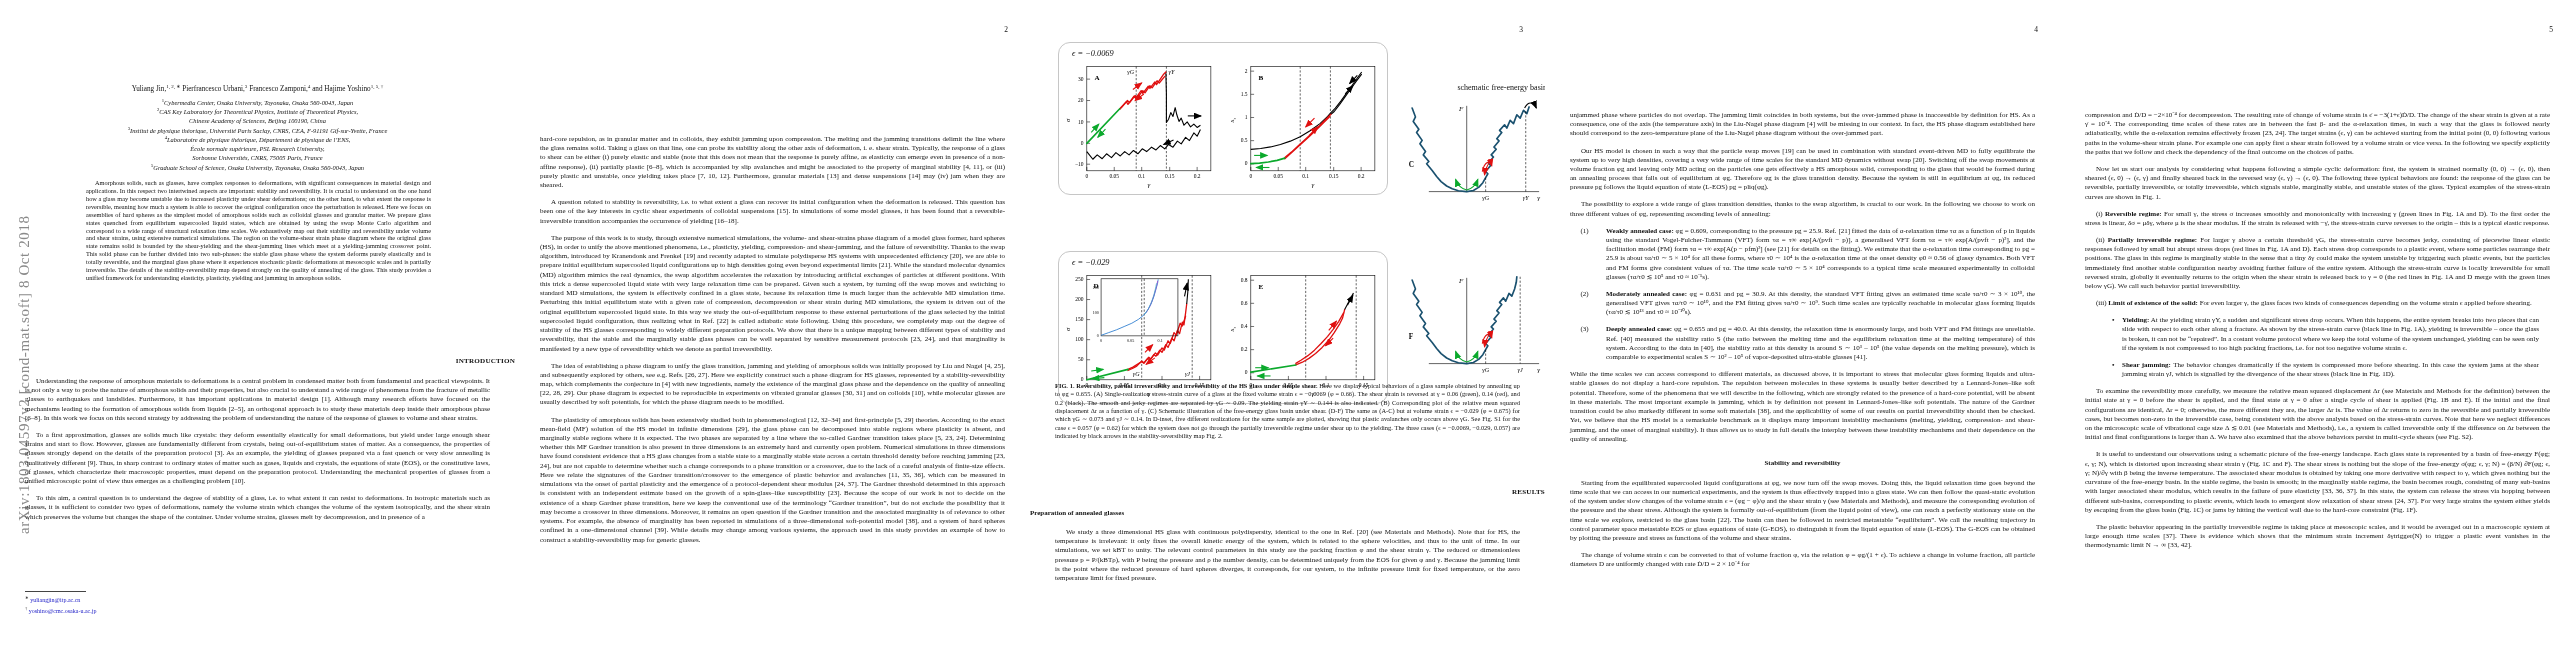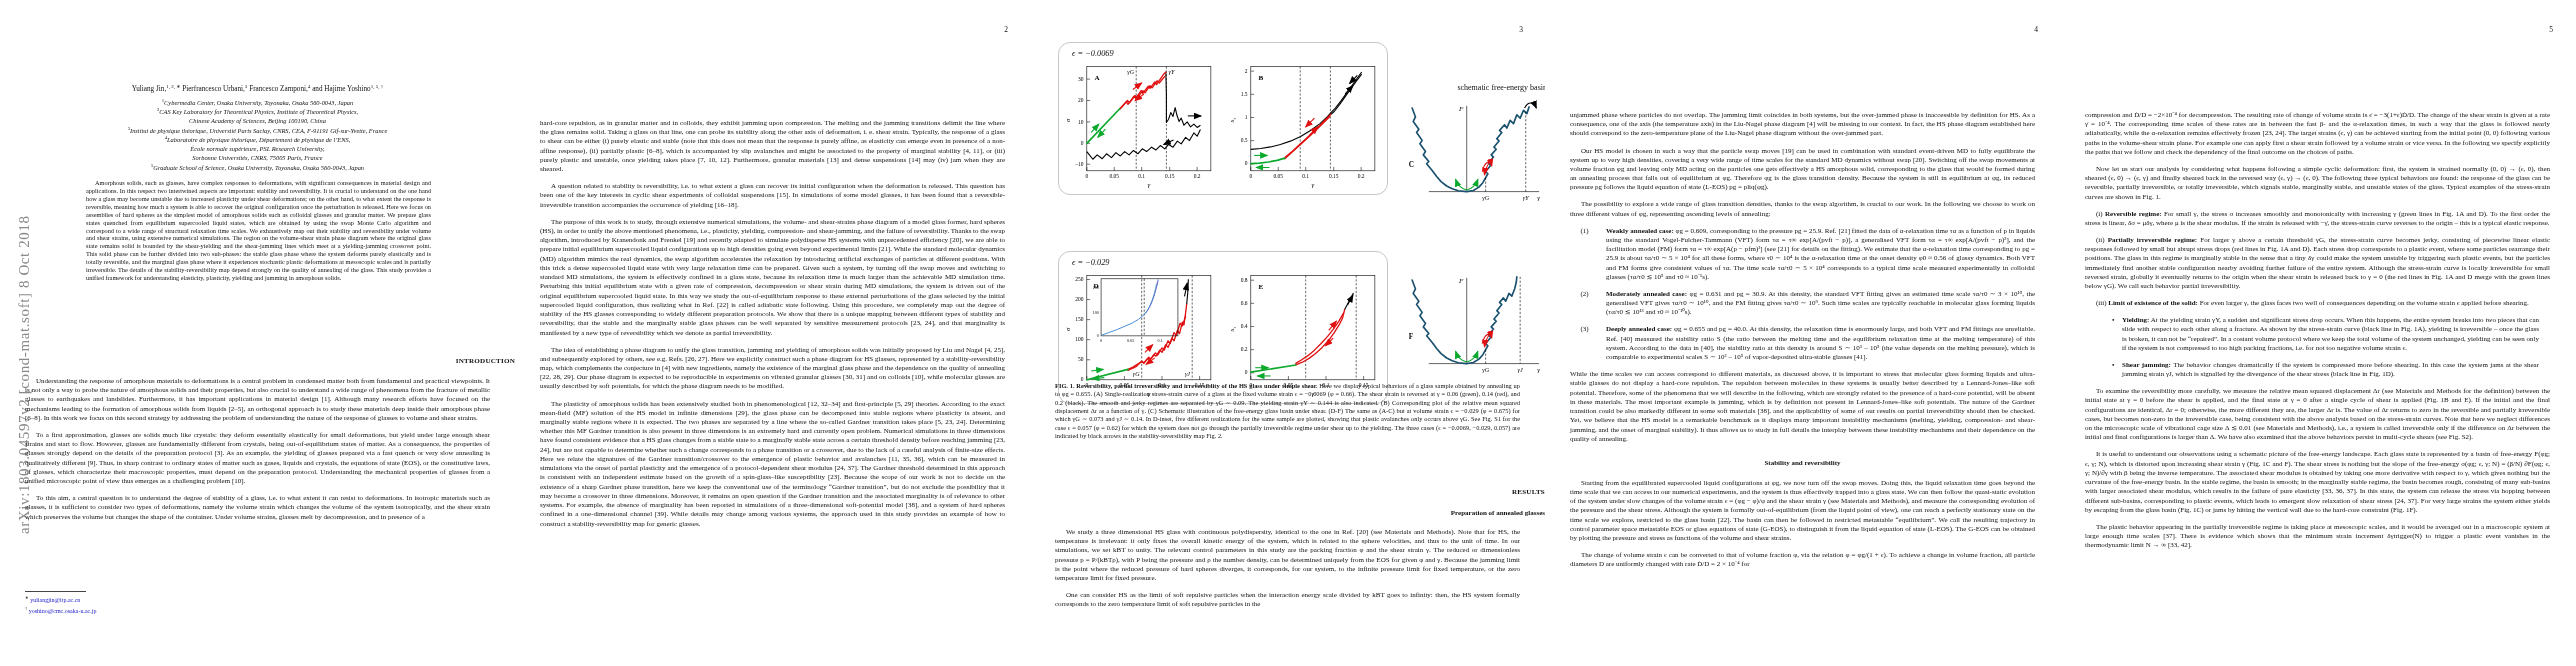--- a/index.html
+++ b/index.html
@@ -15,21 +15,21 @@
      font-size:9.7px;font-weight:bold;line-height:1.5;}
   .authors{position:absolute;top:83px;left:33px;right:33px;text-align:center;font-size:7.2px;}
   .authors sup{font-size:5px;}
   .affils{position:absolute;top:98px;left:33px;right:33px;text-align:center;
      font-style:italic;font-size:6.4px;line-height:1.42;}
   .affil sup{font-size:4.7px;font-style:normal;}
   .abstract{position:absolute;top:179px;left:86px;right:84px;margin:0;
      font-size:6.3px;line-height:1.26;text-align:justify;text-indent:9px;}
   .sec-head{position:absolute;left:0;right:0;margin:0;text-align:right;
      font-size:7.1px;font-weight:bold;letter-spacing:0.2px;}
-  .sub-head{position:absolute;left:0;right:0;margin:0;text-align:right;
+  .sub-head{position:absolute;left:0;right:0;margin:0;text-align:left;
      font-size:7px;font-weight:bold;}
   .col{position:absolute;left:25px;right:25px;}
   .body-text p{margin:0 0 7.8px 0;font-size:7px;line-height:1.32;text-align:justify;}
   .body-text p.ind{text-indent:11px;}
   .body-text p.noind{text-indent:0;}
   .footnotes{position:absolute;left:25px;bottom:51px;font-size:6px;line-height:1.55;}
   .fnrule{width:61px;border-top:0.6px solid #444;margin-bottom:3.9px;}
   .fn sup{font-size:4.4px;}
   .email{color:#2323c8;}
   
@@ -90,21 +90,21 @@
     </div>
     <div class="footnotes">
       <div class="fnrule"></div>
       <div class="fn"><sup>∗</sup> <span class="email">yuliangjin@itp.ac.cn</span></div>
       <div class="fn"><sup>†</sup> <span class="email">yoshino@cmc.osaka-u.ac.jp</span></div>
     </div>
   </section>
 
   <section class="page">
     <div class="pageno">2</div>
-    <div class="col body-text" style="top:119px;">
+    <div class="col body-text" style="top:135px;">
       <p class="noind">hard-core repulsion, as in granular matter and in colloids, they exhibit jamming upon compression. The melting and the jamming transitions delimit the line where the glass remains solid. Taking a glass on that line, one can probe its stability along the other axis of deformation, i. e. shear strain. Typically, the response of a glass to shear can be either (i) purely elastic and stable (note that this does not mean that the response is purely affine, as elasticity can emerge even in presence of a non-affine response), (ii) partially plastic [6–8], which is accompanied by slip avalanches and might be associated to the property of marginal stability [4, 11], or (iii) purely plastic and unstable, once yielding takes place [7, 10, 12]. Furthermore, granular materials [13] and dense suspensions [14] may (iv) jam when they are sheared.</p>
       <p class="ind">A question related to stability is reversibility, i.e. to what extent a glass can recover its initial configuration when the deformation is released. This question has been one of the key interests in cyclic shear experiments of colloidal suspensions [15]. In simulations of some model glasses, it has been found that a reversible-irreversible transition accompanies the occurrence of yielding [16–18].</p>
       <p class="ind">The purpose of this work is to study, through extensive numerical simulations, the volume- and shear-strains phase diagram of a model glass former, hard spheres (HS), in order to unify the above mentioned phenomena, i.e., plasticity, yielding, compression- and shear-jamming, and the failure of reversibility. Thanks to the swap algorithm, introduced by Kranendonk and Frenkel [19] and recently adapted to simulate polydisperse HS systems with unprecedented efficiency [20], we are able to prepare initial equilibrium supercooled liquid configurations up to high densities going even beyond experimental limits [21]. While the standard molecular dynamics (MD) algorithm mimics the real dynamics, the swap algorithm accelerates the relaxation by introducing artificial exchanges of particles at different positions. With this trick a dense supercooled liquid state with very large relaxation time can be prepared. Given such a system, by turning off the swap moves and switching to standard MD simulations, the system is effectively confined in a glass state, because its relaxation time is much larger than the achievable MD simulation time. Perturbing this initial equilibrium state with a given rate of compression, decompression or shear strain during MD simulations, the system is driven out of the original equilibrium supercooled liquid state. In this way we study the out-of-equilibrium response to these external perturbations of the glass selected by the initial supercooled liquid configuration, thus realizing what in Ref. [22] is called adiabatic state following. Using this procedure, we completely map out the degree of stability of the HS glasses corresponding to widely different preparation protocols. We show that there is a unique mapping between different types of stability and reversibility, that the stable and the marginally stable glass phases can be well separated by sensitive measurement protocols [23, 24], and that marginality is manifested by a new type of reversibility which we denote as partial irreversibility.</p>
       <p class="ind">The idea of establishing a phase diagram to unify the glass transition, jamming and yielding of amorphous solids was initially proposed by Liu and Nagel [4, 25], and subsequently explored by others, see e.g. Refs. [26, 27]. Here we explicitly construct such a phase diagram for HS glasses, represented by a stability-reversibility map, which complements the conjecture in [4] with new ingredients, namely the existence of the marginal glass phase and the dependence on the quality of annealing [22, 28, 29]. Our phase diagram is expected to be reproducible in experiments on vibrated granular glasses [30, 31] and on colloids [10], while molecular glasses are usually described by soft potentials, for which the phase diagram needs to be modified.</p>
       <p class="ind">The plasticity of amorphous solids has been extensively studied both in phenomenological [12, 32–34] and first-principle [5, 29] theories. According to the exact mean-field (MF) solution of the HS model in infinite dimensions [29], the glass phase can be decomposed into stable regions where plasticity is absent, and marginally stable regions where it is expected. The two phases are separated by a line where the so-called Gardner transition takes place [5, 23, 24]. Determining whether this MF Gardner transition is also present in three dimensions is an extremely hard and currently open problem. Numerical simulations in three dimensions have found consistent evidence that a HS glass changes from a stable state to a marginally stable state across a certain threshold density before reaching jamming [23, 24], but are not capable to determine whether such a change corresponds to a phase transition or a crossover, due to the lack of a careful analysis of finite-size effects. Here we relate the signatures of the Gardner transition/crossover to the emergence of plastic behavior and avalanches [11, 35, 36], which can be measured in simulations via the onset of partial plasticity and the emergence of a protocol-dependent shear modulus [24, 37]. The Gardner threshold determined in this approach is consistent with an independent estimate based on the growth of a spin-glass–like susceptibility [23]. Because the scope of our work is not to decide on the existence of a sharp Gardner phase transition, here we keep the conventional use of the terminology “Gardner transition”, but do not exclude the possibility that it may become a crossover in three dimensions. Moreover, it remains an open question if the Gardner transition and the associated marginality is of relevance to other systems. For example, the absence of marginality has been reported in simulations of a three-dimensional soft-potential model [38], and a system of hard spheres confined in a one-dimensional channel [39]. While details may change among various systems, the approach used in this study provides an example of how to construct a stability-reversibility map for generic glasses.</p>
     </div>
   </section>
 
   <section class="page">
     <div class="pageno">3</div>
@@ -337,21 +337,20 @@
         <text class="axlab" x="247" y="183" text-anchor="middle">γ</text>
       </svg>
     </div>
 
     <p class="caption"><b>FIG. 1. Reversibility, partial irreversiblity and irreversiblity of the HS glass under simple shear.</b><span> Here we display typical behaviors of a glass sample obtained by annealing up to φg = 0.655. (A) Single-realization stress-strain curve of a glass at the fixed volume strain ϵ = −0.0069 (φ = 0.66). The shear strain is reversed at γ = 0.06 (green), 0.14 (red), and 0.2 (black). The smooth and jerky regimes are separated by γG ∼ 0.09. The yielding strain γY ∼ 0.144 is also indicated. (B) Corresponding plot of the relative mean squared displacement Δr as a function of γ. (C) Schematic illustration of the free-energy glass basin under shear. (D-F) The same as (A-C) but at volume strain ϵ = −0.029 (φ = 0.675) for which γG ∼ 0.073 and γJ ∼ 0.14. In D-inset, five different realizations for the same sample are plotted, showing that plastic avalanches only occurs above γG. See Fig. S1 for the case ϵ = 0.057 (φ = 0.62) for which the system does not go through the partially irreversible regime under shear up to the yielding. The three cases (ϵ = −0.0069, −0.029, 0.057) are indicated by black arrows in the stability-reversibility map Fig. 2.</span></p>
 
     <h2 class="sec-head" style="top:488px;">RESULTS</h2>
     <h3 class="sub-head" style="top:509px;">Preparation of annealed glasses</h3>
     <div class="col body-text" style="top:528px;">
       <p class="ind">We study a three dimensional HS glass with continuous polydispersity, identical to the one in Ref. [20] (see Materials and Methods). Note that for HS, the temperature is irrelevant: it only fixes the overall kinetic energy of the system, which is related to the sphere velocities, and thus to the unit of time. In our simulations, we set kBT to unity. The relevant control parameters in this study are the packing fraction φ and the shear strain γ. The reduced or dimensionless pressure p = P/(kBTρ), with P being the pressure and ρ the number density, can be determined uniquely from the EOS for given φ and γ. Because the jamming limit is the point where the reduced pressure of hard spheres diverges, it corresponds, for our system, to the infinite pressure limit for fixed temperature, or the zero temperature limit for fixed pressure.</p>
-      <p class="ind">One can consider HS as the limit of soft repulsive particles when the interaction energy scale divided by kBT goes to infinity: then, the HS system formally corresponds to the zero temperature limit of soft repulsive particles in the</p>
     </div>
   </section>
 
   <section class="page">
     <div class="pageno">4</div>
     <div class="col body-text" style="top:111px;">
       <p class="noind">unjammed phase where particles do not overlap. The jamming limit coincides in both systems, but the over-jammed phase is inaccessible by definition for HS. As a consequence, one of the axis (the temperature axis) in the Liu-Nagel phase diagram [4] will be missing in our context. In fact, the HS phase diagram established here should correspond to the zero-temperature plane of the Liu-Nagel phase diagram without the over-jammed part.</p>
       <p class="ind">Our HS model is chosen in such a way that the particle swap moves [19] can be used in combination with standard event-driven MD to fully equilibrate the system up to very high densities, covering a very wide range of time scales for the standard MD dynamics without swap [20]. Switching off the swap movements at volume fraction φg and leaving only MD acting on the particles one gets effectively a HS amorphous solid, corresponding to the glass that would be formed during an annealing process that falls out of equilibrium at φg. Therefore φg is the glass transition density. Because the system is still in equilibrium at φg, its reduced pressure pg follows the liquid equation of state (L-EOS) pg = pliq(φg).</p>
       <p class="ind">The possibility to explore a wide range of glass transition densities, thanks to the swap algorithm, is crucial to our work. In the following we choose to work on three different values of φg, representing ascending levels of annealing:</p>
       <div class="numitem"><span class="num">(1)</span><b>Weakly annealed case:</b><span> φg = 0.609, corresponding to the pressure pg = 25.9. Ref. [21] fitted the data of α-relaxation time τα as a function of p in liquids using the standard Vogel-Fulcher-Tammann (VFT) form τα = τ∞ exp[A/(pvft − p)], a generalised VFT form τα = τ∞ exp[A/(pvft − p)²], and the facilitation model (FM) form τα = τ∞ exp[A(p − pfm)²] (see [21] for details on the fitting). We estimate that the α-relaxation time corresponding to pg = 25.9 is about τα/τ0 ∼ 5 × 10⁴ for all these forms, where τ0 ∼ 10⁴ is the α-relaxation time at the onset density φ0 ≈ 0.56 of glassy dynamics. Both VFT and FM forms give consistent values of τα. The time scale τα/τ0 ∼ 5 × 10⁴ corresponds to a typical time scale measured experimentally in colloidal glasses (τα/τ0 ≲ 10⁵ and τ0 ≈ 10⁻¹s).</span></div>
@@ -364,21 +363,21 @@
     </div>
   </section>
 
   <section class="page">
     <div class="pageno">5</div>
     <div class="col body-text" style="top:111px;">
       <p class="noind">compression and Ḋ/D = −2×10⁻⁴ for decompression. The resulting rate of change of volume strain is ϵ̇ = −3(1+ϵ)Ḋ/D. The change of the shear strain is given at a rate γ̇ = 10⁻⁴. The corresponding time scales of these rates are in between the fast β- and the α-relaxation times, in such a way that the glass is followed nearly adiabatically, while the α-relaxation remains effectively frozen [23, 24]. The target strains (ϵ, γ) can be achieved starting from the initial point (0, 0) following various paths in the volume-shear strain plane. For example one can apply first a shear strain followed by a volume strain or vice versa. In the following we specify explicitly the paths that we follow and check the dependency of the final outcome on the choices of paths.</p>
       <p class="ind">Now let us start our analysis by considering what happens following a simple cyclic deformation: first, the system is strained normally (0, 0) → (ϵ, 0), then sheared (ϵ, 0) → (ϵ, γ) and finally sheared back in the reversed way (ϵ, γ) → (ϵ, 0). The following three typical behaviors are found: the response of the glass can be reversible, partially irreversible, or totally irreversible, which signals stable, marginally stable, and unstable states of the glass. Typical examples of the stress-strain curves are shown in Fig. 1.</p>
       <p class="ind"><span>(i) </span><b>Reversible regime:</b><span> For small γ, the stress σ increases smoothly and monotonically with increasing γ (green lines in Fig. 1A and D). To the first order the stress is linear, δσ = μδγ, where μ is the shear modulus. If the strain is released with −γ̇, the stress-strain curve reverses to the origin – this is a typical elastic response.</span></p>
       <p class="ind"><span>(ii) </span><b>Partially irreversible regime:</b><span> For larger γ above a certain threshold γG, the stress-strain curve becomes jerky, consisting of piecewise linear elastic responses followed by small but abrupt stress drops (red lines in Fig. 1A and D). Each stress drop corresponds to a plastic event, where some particles rearrange their positions. The glass in this regime is marginally stable in the sense that a tiny δγ could make the system unstable by triggering such plastic events, but the particles immediately find another stable configuration nearby avoiding further failure of the entire system. Although the stress-strain curve is locally irreversible for small reversed strain, globally it eventually returns to the origin when the shear strain is released back to γ = 0 (the red lines in Fig. 1A and D merge with the green lines below γG). We call such behavior partial irreversibility.</span></p>
-      <p class="ind"><span>(iii) </span><b>Limit of existence of the solid:</b><span> For even larger γ, the glass faces two well of consequences depending on the volume strain ϵ applied before shearing.</span></p>
+      <p class="ind"><span>(iii) </span><b>Limit of existence of the solid:</b><span> For even larger γ, the glass faces two kinds of consequences depending on the volume strain ϵ applied before shearing.</span></p>
       <div class="bullet"><b>Yielding:</b><span> At the yielding strain γY, a sudden and significant stress drop occurs. When this happens, the entire system breaks into two pieces that can slide with respect to each other along a fracture. As shown by the stress-strain curve (black line in Fig. 1A), yielding is irreversible – once the glass is broken, it can not be “repaired”. In a costant volume protocol where we keep the total volume of the system unchanged, yielding can be seen only if the system is not compressed to too high packing fractions, i.e. for not too negative volume strain ϵ.</span></div>
       <div class="bullet"><b>Shear jamming:</b><span> The behavior changes dramatically if the system is compressed more before shearing. In this case the system jams at the shear jamming strain γJ, which is signalled by the divergence of the shear stress (black line in Fig. 1D).</span></div>
       <p class="ind">To examine the reversibility more carefully, we measure the relative mean squared displacement Δr (see Materials and Methods for the definition) between the initial state at γ = 0 before the shear is applied, and the final state at γ = 0 after a single cycle of shear is applied (Fig. 1B and E). If the initial and the final configurations are identical, Δr = 0; otherwise, the more different they are, the larger Δr is. The value of Δr returns to zero in the reversible and partially irreversible cases, but becomes non-zero in the irreversible case, being consistent with the above analysis based on the stress-strain curves. Note that here we neglect differences on the microscopic scale of vibrational cage size Δ ≲ 0.01 (see Materials and Methods), i.e., a system is called irreversible only if the difference on Δr between the initial and final configurations is larger than Δ. We have also examined that the above behaviors persist in multi-cycle shears (see Fig. S2).</p>
       <p class="ind">It is useful to understand our observations using a schematic picture of the free-energy landscape. Each glass state is represented by a basin of free-energy F(φg; ϵ, γ; N), which is distorted upon increasing shear strain γ (Fig. 1C and F). The shear stress is nothing but the slope of the free-energy σ(φg; ϵ, γ; N) = (β/N) ∂F(φg; ϵ, γ; N)/∂γ with β being the inverse temperature. The associated shear modulus is obtained by taking one more derivative with respect to γ, which gives nothing but the curvature of the free-energy basin. In the stable regime, the basin is smooth; in the marginally stable regime, the basin becomes rough, consisting of many sub-basins with larger associated shear modulus, which results in the failure of pure elasticity [33, 36, 37]. In this state, the system can release the stress via hopping between different sub-basins, corresponding to plastic events, which leads to emergent slow relaxation of shear stress [24, 37]. For very large strains the system either yields by escaping from the glass basin (Fig. 1C) or jams by hitting the vertical wall due to the hard-core constraint (Fig. 1F).</p>
       <p class="ind">The plastic behavior appearing in the partially irreversible regime is taking place at mesoscopic scales, and it would be averaged out in a macroscopic system at large enough time scales [37]. There is evidence which shows that the minimum strain increment δγtrigger(N) to trigger a plastic event vanishes in the thermodynamic limit N → ∞ [33, 42].</p>
     </div>
   </section>
 
 </div>
 

